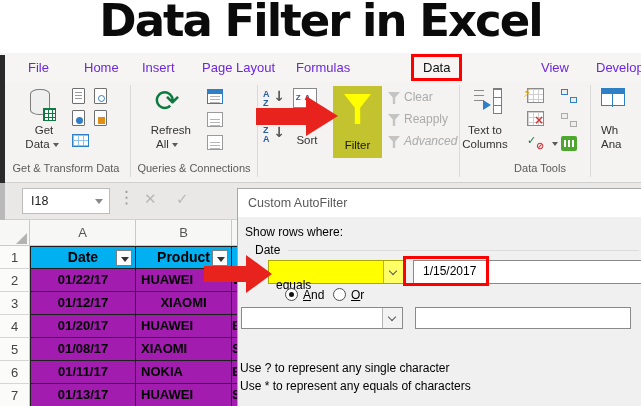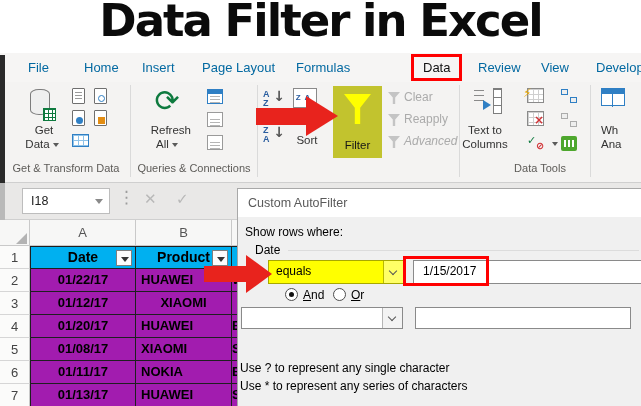--- a/index.html
+++ b/index.html
@@ -7,21 +7,21 @@
   .app { position:relative; width:641px; height:406px; background:#fff; overflow:hidden;
          font-family:"Liberation Sans", sans-serif; }
 
   
   .big-title { position:absolute; top:-6px; left:0; width:641px; text-align:center;
     font-family:"DejaVu Sans", sans-serif; font-weight:bold; font-size:45px;
     letter-spacing:-2px; color:#0b0b0b; }
 
   
   .tabrow { position:absolute; top:53px; left:0; width:641px; height:29px; background:#f6f5f4; }
-  .tab { position:absolute; top:0; height:29px; line-height:29px; font-size:13px; color:#0369a1; white-space:nowrap; }
+  .tab { position:absolute; top:0; height:29px; line-height:29px; font-size:13px; color:#6d28d9; white-space:nowrap; }
   .tab-data { position:absolute; left:411px; top:1px; height:27px; line-height:21px;
     padding:0 9px; border:3px solid #f00; color:#111; font-size:13px; }
 
   
   .ribbon { position:absolute; top:82px; left:0; width:641px; height:101px;
     background:#f4f3f2; border-bottom:1px solid #cfcfcf; }
   .dark-sliver { position:absolute; left:0; top:-27px; width:5px; height:128px; background:#2a2a2a; }
   .vsep { position:absolute; top:3px; width:1px; height:92px; background:#dadada; }
   .grp-label { position:absolute; top:80px; height:14px; font-size:11px; color:#5d5b58;
     text-align:center; white-space:nowrap; }
@@ -138,21 +138,21 @@
 
   
   .dialog { position:absolute; left:237px; top:188px; width:404px; height:218px; background:#f0f0f0;
     border-left:1px solid #a8a8a8; border-top:1px solid #a8a8a8; z-index:30; font-size:12px; color:#000; }
   .dlg-titlebar { position:absolute; left:0; top:0; width:100%; height:28px; background:#fff; }
   .dlg-title { position:absolute; left:10px; top:7px; font-size:12.5px; color:#5a5a5a; }
   .dlg-showrows { position:absolute; left:7px; top:36px; }
   .dlg-field { position:absolute; left:17px; top:54px; }
   .dlg-groupline { position:absolute; left:50px; top:61px; right:2px; height:1px; background:#dcdcdc; }
   .combo { position:absolute; background:#fff; border:1px solid #8a8a8a; }
-  .combo .txt { position:absolute; left:7px; top:3px; white-space:nowrap; }
+  .combo .txt { position:absolute; left:7px; top:17px; white-space:nowrap; }
   .combo .dd { position:absolute; right:0; top:0; bottom:0; width:20px; border-left:1px solid #b5b5b5; background:#f3f3f3; }
   .combo.hl { background:#ffff00; border:1.5px solid #a8a800; }
   .combo.hl .dd { background:#ffff66; border-left:1px solid #b9b900; }
   .chev { position:absolute; left:6px; top:7px; width:6px; height:6px;
     border-right:1.6px solid #555; border-bottom:1.6px solid #555; transform:rotate(45deg); }
   .tinput { position:absolute; background:#fff; border:1px solid #8a8a8a; }
   .tinput .txt { position:absolute; left:9px; top:3px; white-space:nowrap; }
   .radio { position:absolute; width:13px; height:13px; border:1px solid #4d4d4d; border-radius:50%; background:#fff; }
   .radio.checked::after { content:""; position:absolute; left:3px; top:3px; width:5px; height:5px;
     border-radius:50%; background:#111; }
@@ -167,21 +167,20 @@
 
   <div class="big-title">Data Filter in Excel</div>
 
   <div class="tabrow">
     <span class="tab" style="left:28px">File</span>
     <span class="tab" style="left:84px">Home</span>
     <span class="tab" style="left:142px">Insert</span>
     <span class="tab" style="left:202px">Page Layout</span>
     <span class="tab" style="left:296px">Formulas</span>
     <span class="tab-data">Data</span>
-    <span class="tab" style="left:478px">Review</span>
     <span class="tab" style="left:541px">View</span>
     <span class="tab" style="left:596px">Developer</span>
   </div>
 
   <div class="ribbon">
     <div class="dark-sliver"></div>
     <div class="vsep" style="left:130px"></div>
     <div class="vsep" style="left:257px"></div>
     <div class="vsep" style="left:459px"></div>
     <div class="vsep" style="left:590px"></div>
@@ -385,21 +384,21 @@
       <span class="txt"></span>
       <span class="dd">
           <span class="chev" style="top:6px;"></span>
         </span>
     </div>
     <div class="tinput" style="left:177px; top:118px; width:216px; height:22px;">
       <span class="txt"></span>
     </div>
 
     <div class="hint" style="top:148px;">Use ? to represent any single character</div>
-    <div class="hint" style="top:166px;">Use * to represent any series of characters</div>
+    <div class="hint" style="top:166px;">Use * to represent any equals of characters</div>
   </div>
 
   <div class="redbox" style="left:403px; top:256px; width:86px; height:30px;"></div>
 
   <div class="arrow" style="left:204px; top:255px; width:68px; height:38px;">
     <div class="tail" style="left:0; top:11px; width:42px; height:16px;"></div>
     <div class="head" style="left:42px; top:0; border-top:19px solid transparent; border-bottom:19px solid transparent; border-left:26px solid #e8231d;"></div>
   </div>
 
 </div>

